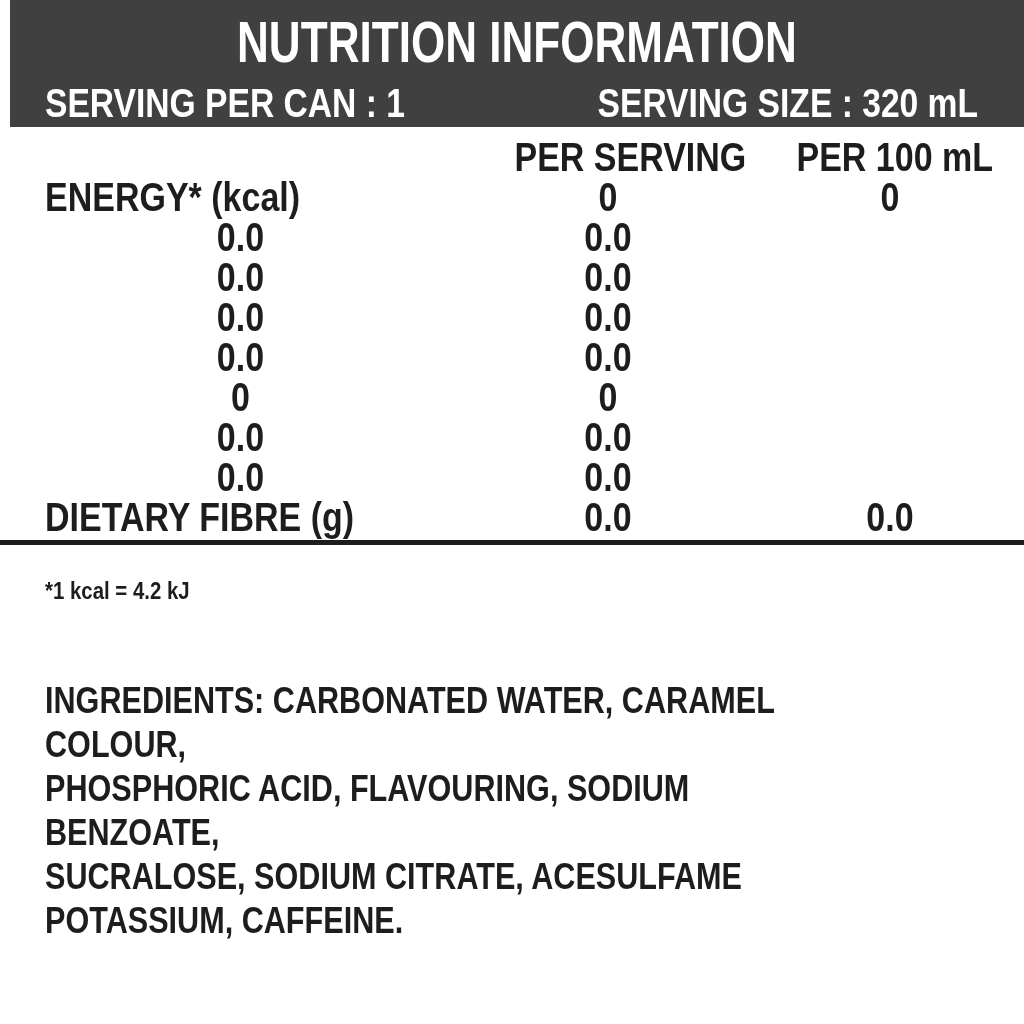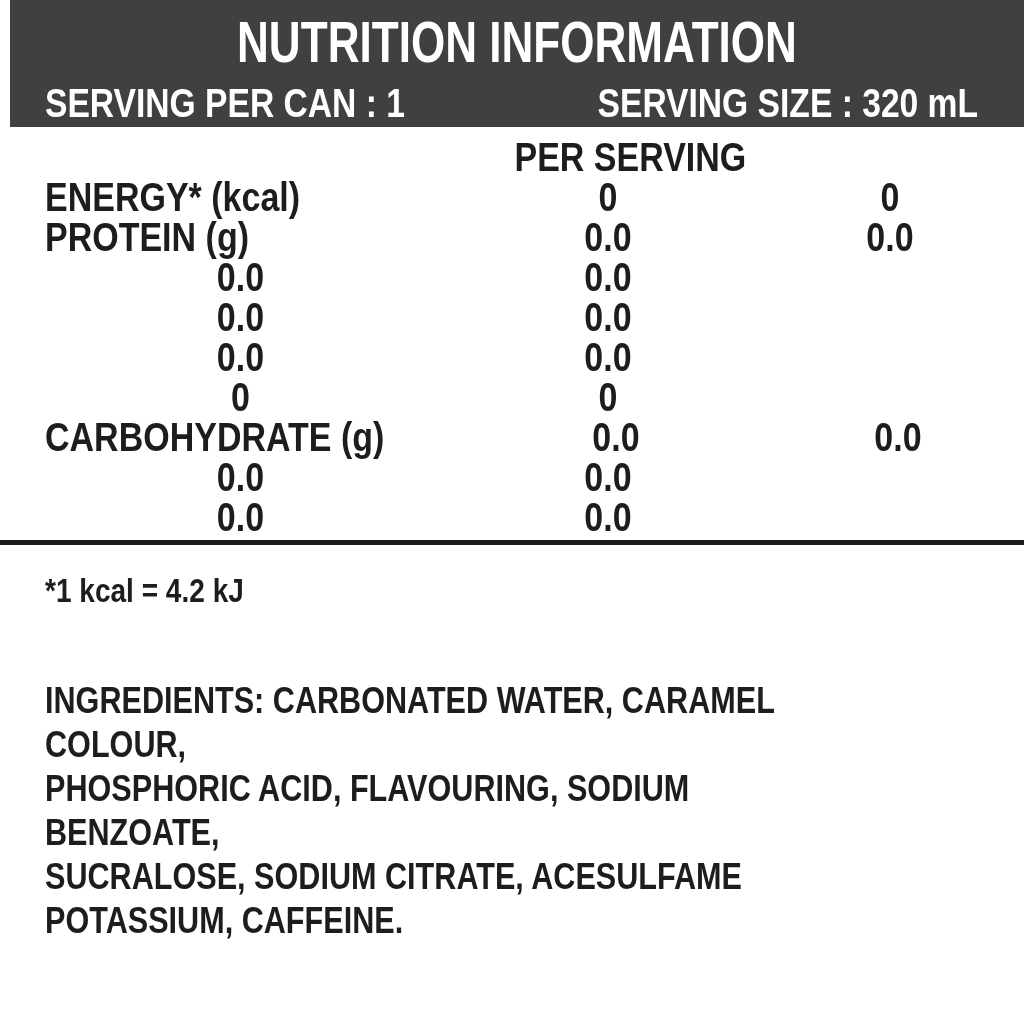--- a/index.html
+++ b/index.html
@@ -54,21 +54,21 @@
   .cell { font-size: 40px; line-height: 40px; white-space: nowrap; }
   .cell .cx  { display: inline-block; white-space: nowrap; transform: scaleX(0.85); transform-origin: left center; }
   .cell.val  { text-align: center; }
   .cell.val .cxc {
     display: block; text-align: center; white-space: nowrap;
     transform: scaleX(0.85); transform-origin: center center;
   }
   .divider { height: 5px; background: #1d1d1b; margin-top: 3px; }
 
   
-  .footnote { margin: 26px 9px 0 45px; font-size: 33px; line-height: 40px; }
+  .footnote { margin: 26px 9px 0 45px; font-size: 24px; line-height: 40px; }
   .para {
     margin: 24px 30px 16px 45px;
     font-size: 36px;
     line-height: 44px;
     white-space: pre-line;
   }
   .block-cx { display: inline-block; transform: scaleX(0.85); transform-origin: left top; }
 </style>
 </head>
 <body>
@@ -85,98 +85,100 @@
     </div>
   </div>
 
   <div class="table">
 
     <div class="t-row head">
       <div class="cell"></div>
       <div class="cell val">
           <span class="cxc">PER SERVING</span>
         </div>
+      <div class="cell val">
+          <span class="cxc">PER 100 mL</span>
+        </div>
     </div>
 
     <div class="t-row">
       <div class="cell"><span class="cx">ENERGY* (kcal)</span></div>
       <div class="cell val">
           <span class="cxc">0</span>
         </div>
       <div class="cell val">
           <span class="cxc">0</span>
         </div>
     </div>
 
     <div class="t-row">
-      <div class="cell"><span class="cx">PROTEIN (g)</span></div>
-      <div class="cell val">
-          <span class="cxc">0.0</span>
-        </div>
-      <div class="cell val">
-          <span class="cxc">0.0</span>
-        </div>
-    </div>
-
-    <div class="t-row">
-      <div class="cell val">
-          <span class="cxc">0.0</span>
-        </div>
-      <div class="cell val">
-          <span class="cxc">0.0</span>
-        </div>
-    </div>
-
-    <div class="t-row">
-      <div class="cell val">
-          <span class="cxc">0.0</span>
-        </div>
-      <div class="cell val">
-          <span class="cxc">0.0</span>
-        </div>
-    </div>
-
-    <div class="t-row">
-      <div class="cell val">
-          <span class="cxc">0.0</span>
-        </div>
-      <div class="cell val">
-          <span class="cxc">0.0</span>
-        </div>
-    </div>
-
-    <div class="t-row">
-      <div class="cell val">
-          <span class="cxc">0</span>
-        </div>
-      <div class="cell val">
-          <span class="cxc">0</span>
-        </div>
-    </div>
-
-    <div class="t-row">
-      <div class="cell"><span class="cx">CARBOHYDRATE (g)</span></div>
-      <div class="cell val">
-          <span class="cxc">0.0</span>
-        </div>
-      <div class="cell val">
-          <span class="cxc">0.0</span>
-        </div>
-    </div>
-
-    <div class="t-row">
-      <div class="cell val">
-          <span class="cxc">0.0</span>
-        </div>
-      <div class="cell val">
-          <span class="cxc">0.0</span>
-        </div>
-    </div>
-
-    <div class="t-row">
+      <div class="cell val">
+          <span class="cxc">0.0</span>
+        </div>
+      <div class="cell val">
+          <span class="cxc">0.0</span>
+        </div>
+    </div>
+
+    <div class="t-row">
+      <div class="cell val">
+          <span class="cxc">0.0</span>
+        </div>
+      <div class="cell val">
+          <span class="cxc">0.0</span>
+        </div>
+    </div>
+
+    <div class="t-row">
+      <div class="cell val">
+          <span class="cxc">0.0</span>
+        </div>
+      <div class="cell val">
+          <span class="cxc">0.0</span>
+        </div>
+    </div>
+
+    <div class="t-row">
+      <div class="cell val">
+          <span class="cxc">0.0</span>
+        </div>
+      <div class="cell val">
+          <span class="cxc">0.0</span>
+        </div>
+    </div>
+
+    <div class="t-row">
+      <div class="cell val">
+          <span class="cxc">0</span>
+        </div>
+      <div class="cell val">
+          <span class="cxc">0</span>
+        </div>
+    </div>
+
+    <div class="t-row">
+      <div class="cell val">
+          <span class="cxc">0.0</span>
+        </div>
+      <div class="cell val">
+          <span class="cxc">0.0</span>
+        </div>
+    </div>
+
+    <div class="t-row">
+      <div class="cell val">
+          <span class="cxc">0.0</span>
+        </div>
+      <div class="cell val">
+          <span class="cxc">0.0</span>
+        </div>
+    </div>
+
+    <div class="t-row">
+      <div class="cell"><span class="cx">DIETARY FIBRE (g)</span></div>
       <div class="cell val">
           <span class="cxc">0.0</span>
         </div>
       <div class="cell val">
           <span class="cxc">0.0</span>
         </div>
     </div>
 
 
   </div>

